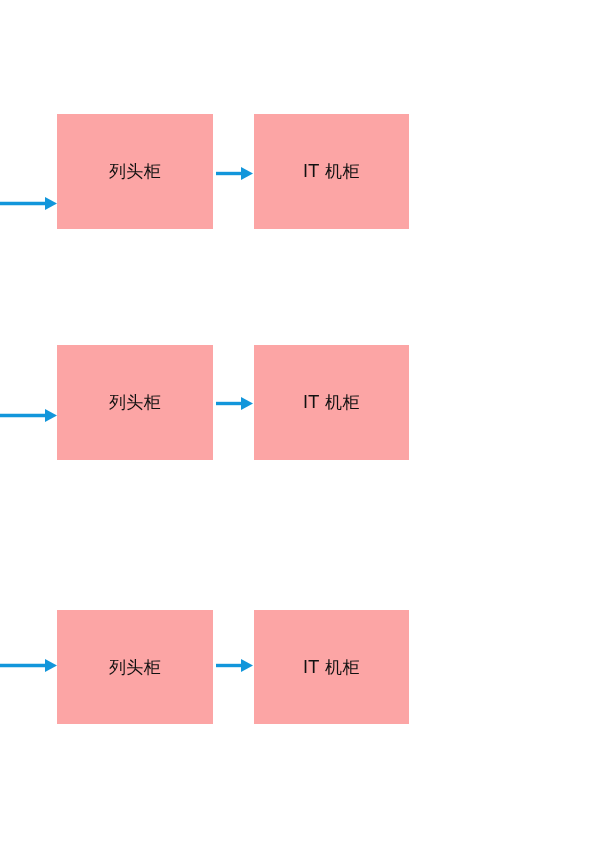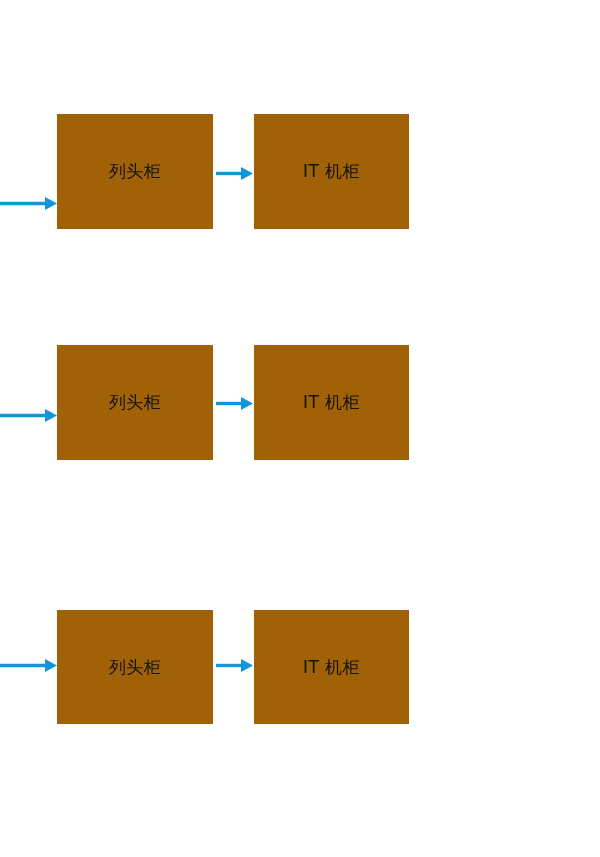--- a/index.html
+++ b/index.html
@@ -15,21 +15,21 @@
     position: relative;
     width: 600px;
     height: 857px;
     background: #ffffff;
     overflow: hidden;
   }
   
   .node {
     position: absolute;
     box-sizing: border-box;
-    background: #a16207;
+    background: #fca5a5;
     display: flex;
     align-items: center;
     justify-content: center;
   }
   .node-label {
     font-size: 17px;
     line-height: 1.2;
     color: #111111;
     letter-spacing: 0.4px;
     white-space: nowrap;

